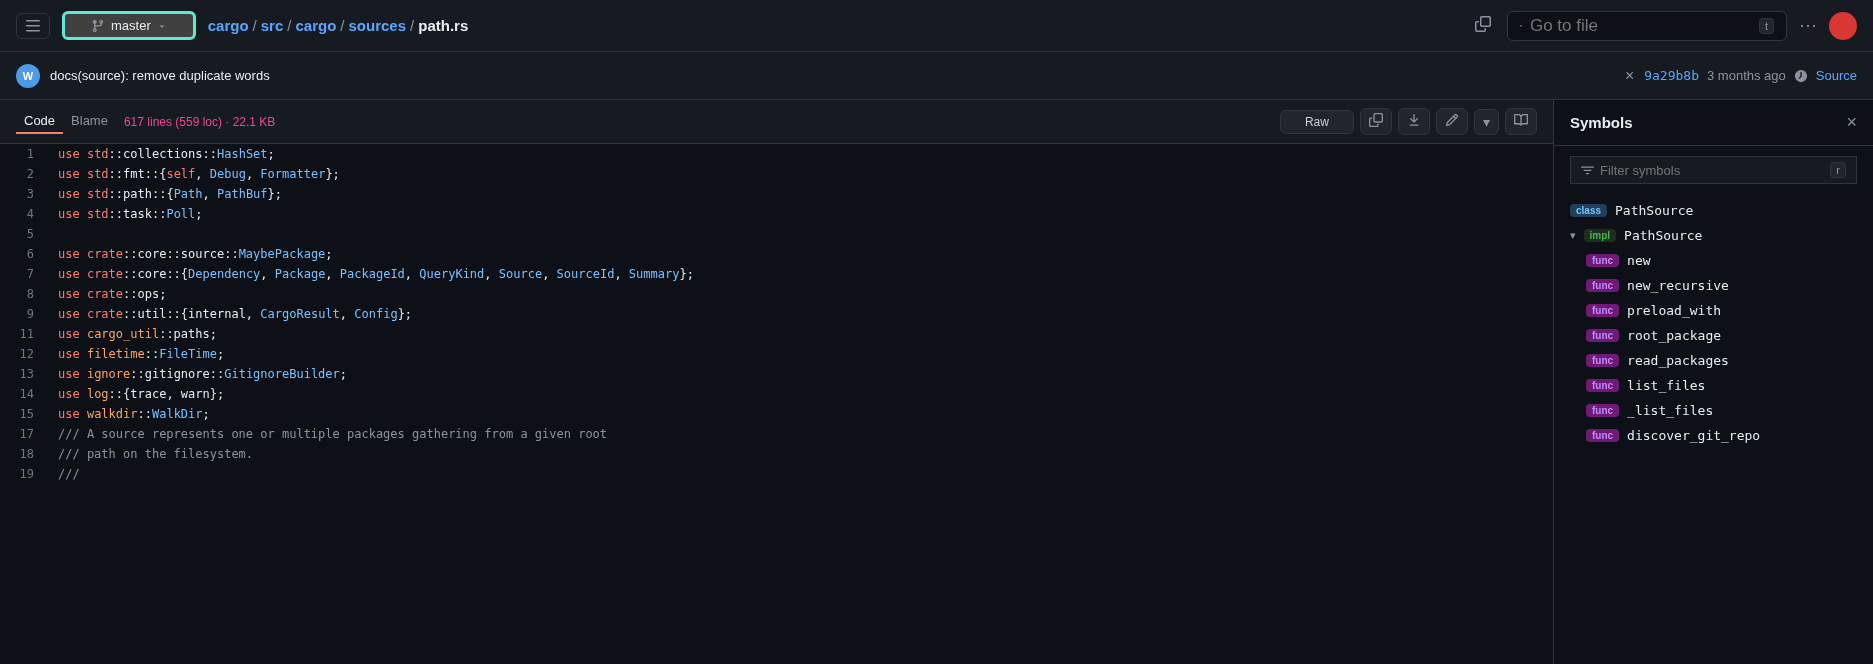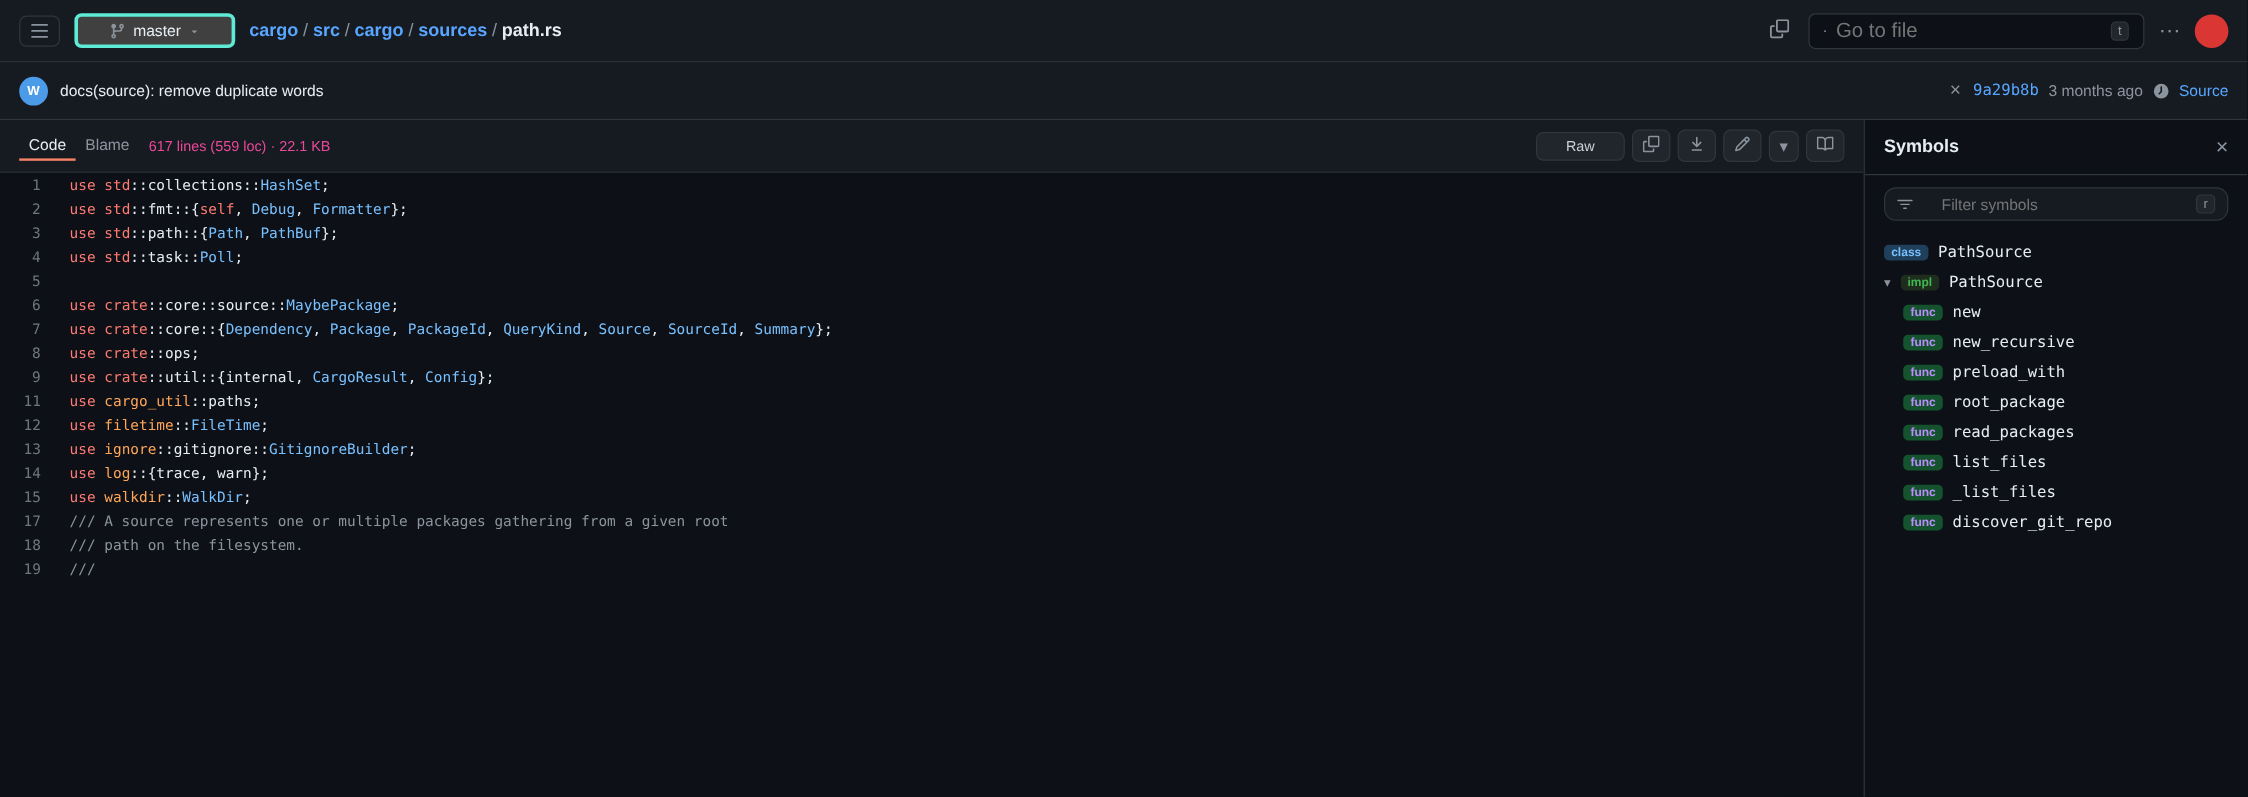--- a/index.html
+++ b/index.html
@@ -312,23 +312,23 @@
       color: #8b949e;
       border-bottom: 1px solid #30363d;
       line-height: 1.5;
     }
     .symbols-filter {
       display: flex;
       align-items: center;
       margin: 10px 16px;
       background: #161b22;
       border: 1px solid #30363d;
-      border-radius: 10px;
+      border-radius: 0;
       padding: 5px 10px;
-      gap: 24px;
+      gap: 6px;
     }
     .symbols-filter input {
       background: none;
       border: none;
       color: #c9d1d9;
       outline: none;
       font-size: 13px;
       flex: 1;
     }
     .filter-key {
@@ -353,21 +353,21 @@
     }
     .symbol-badge {
       border-radius: 4px;
       padding: 1px 6px;
       font-size: 10px;
       font-weight: 600;
       flex-shrink: 0;
     }
     .badge-class { background: #1f3f5b; color: #79c0ff; }
     .badge-impl { background: #1f2d1f; color: #3fb950; }
-    .badge-func { background: #14532d; color: #bc8cff; text-align: center; }
+    .badge-func { background: #701a75; color: #bc8cff; text-align: center; }
     .symbol-name {
       font-size: 13px;
       color: #e6edf3;
       font-family: 'SFMono-Regular', Consolas, monospace;
     }
     .impl-item {
       display: flex;
       align-items: center;
       padding: 5px 16px 5px 32px;
       gap: 8px;

